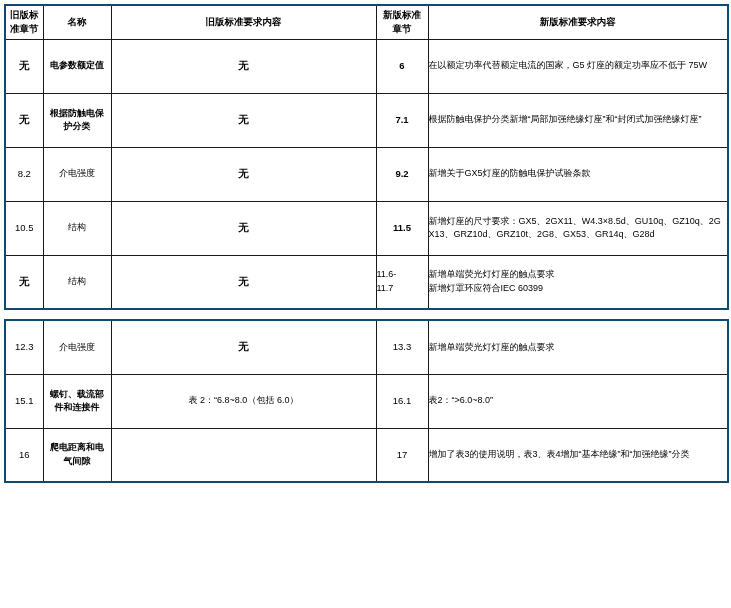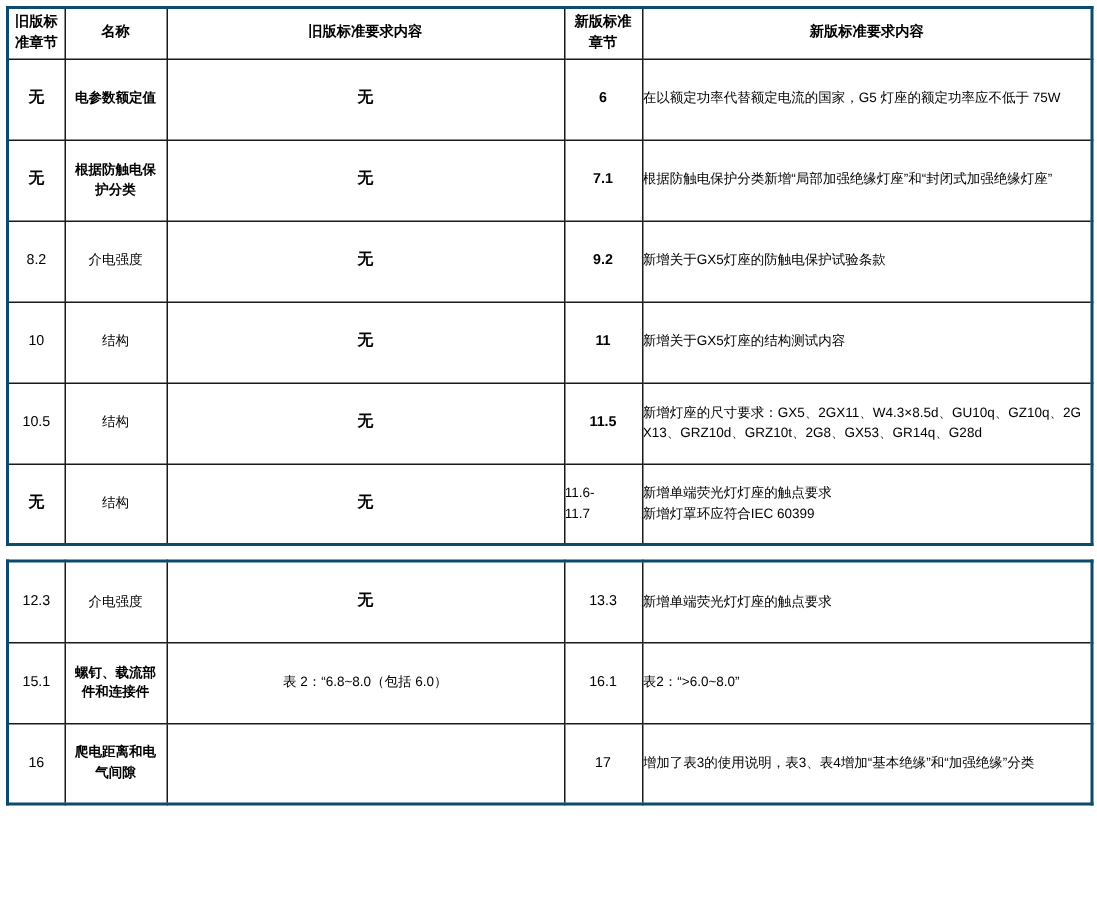--- a/index.html
+++ b/index.html
@@ -82,27 +82,20 @@
       <td class="l">根据防触电保护分类新增“局部加强绝缘灯座”和“封闭式加强绝缘灯座”</td>
     </tr>
     <tr class="row">
       <td class="ch">8.2</td>
       <td class="c">介电强度</td>
       <td class="wu">无</td>
       <td class="ch b">9.2</td>
       <td class="l">新增关于GX5灯座的防触电保护试验条款</td>
     </tr>
     <tr class="row">
-      <td class="ch">10</td>
-      <td class="c">结构</td>
-      <td class="wu">无</td>
-      <td class="ch b">11</td>
-      <td class="l">新增关于GX5灯座的结构测试内容</td>
-    </tr>
-    <tr class="row">
       <td class="ch">10.5</td>
       <td class="c">结构</td>
       <td class="wu">无</td>
       <td class="ch b">11.5</td>
       <td class="l">新增灯座的尺寸要求：GX5、2GX11、W4.3×8.5d、GU10q、GZ10q、2GX13、GRZ10d、GRZ10t、2G8、GX53、GR14q、G28d</td>
     </tr>
     <tr class="row">
       <td class="wu">无</td>
       <td class="c">结构</td>
       <td class="wu">无</td>

